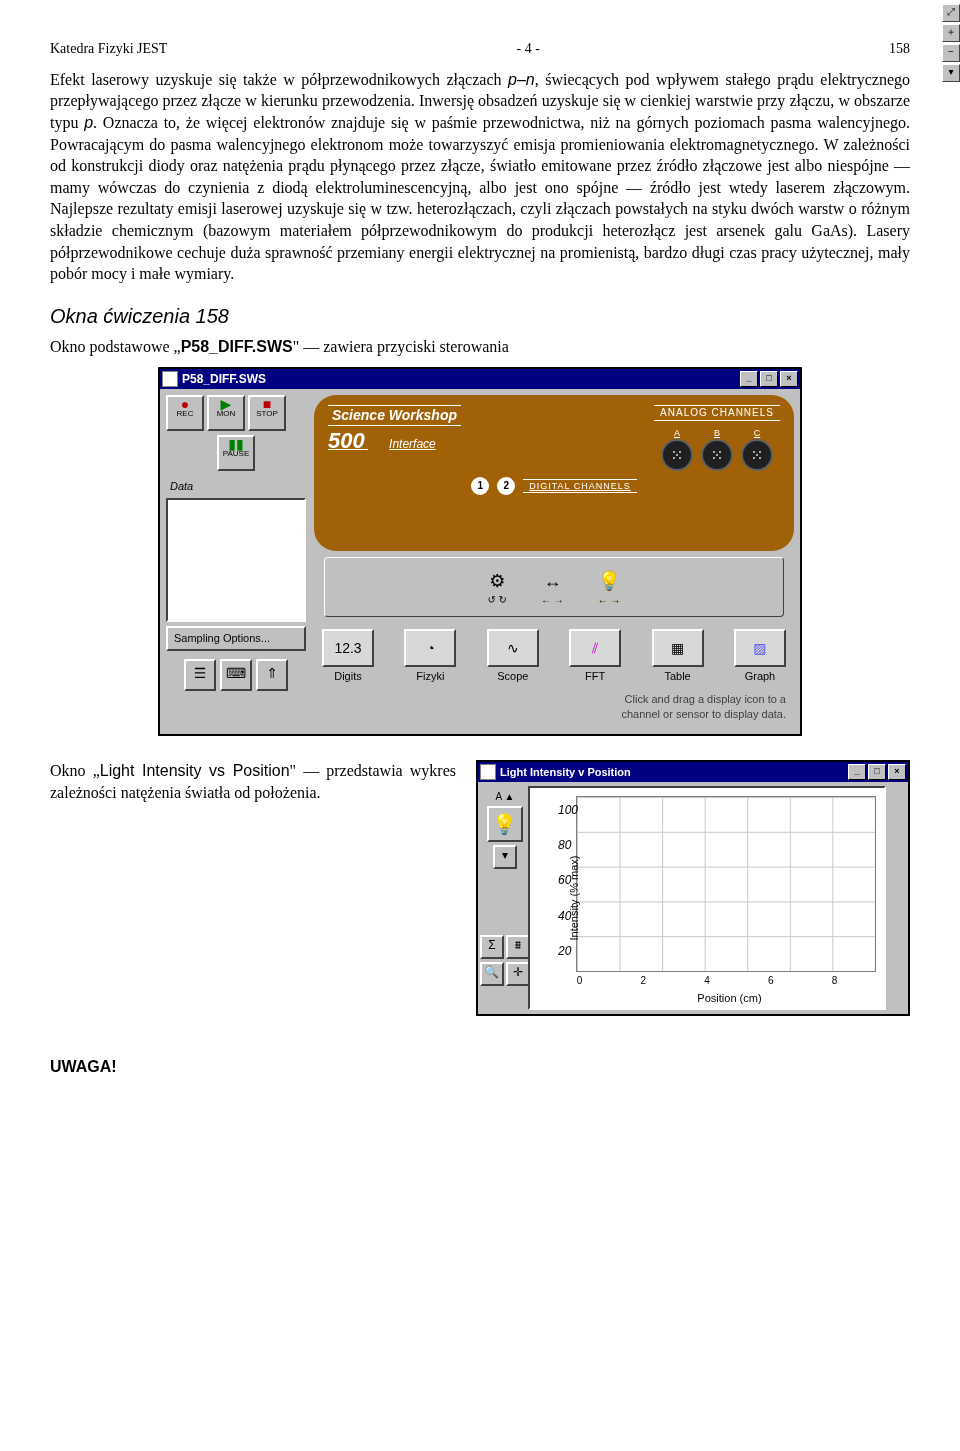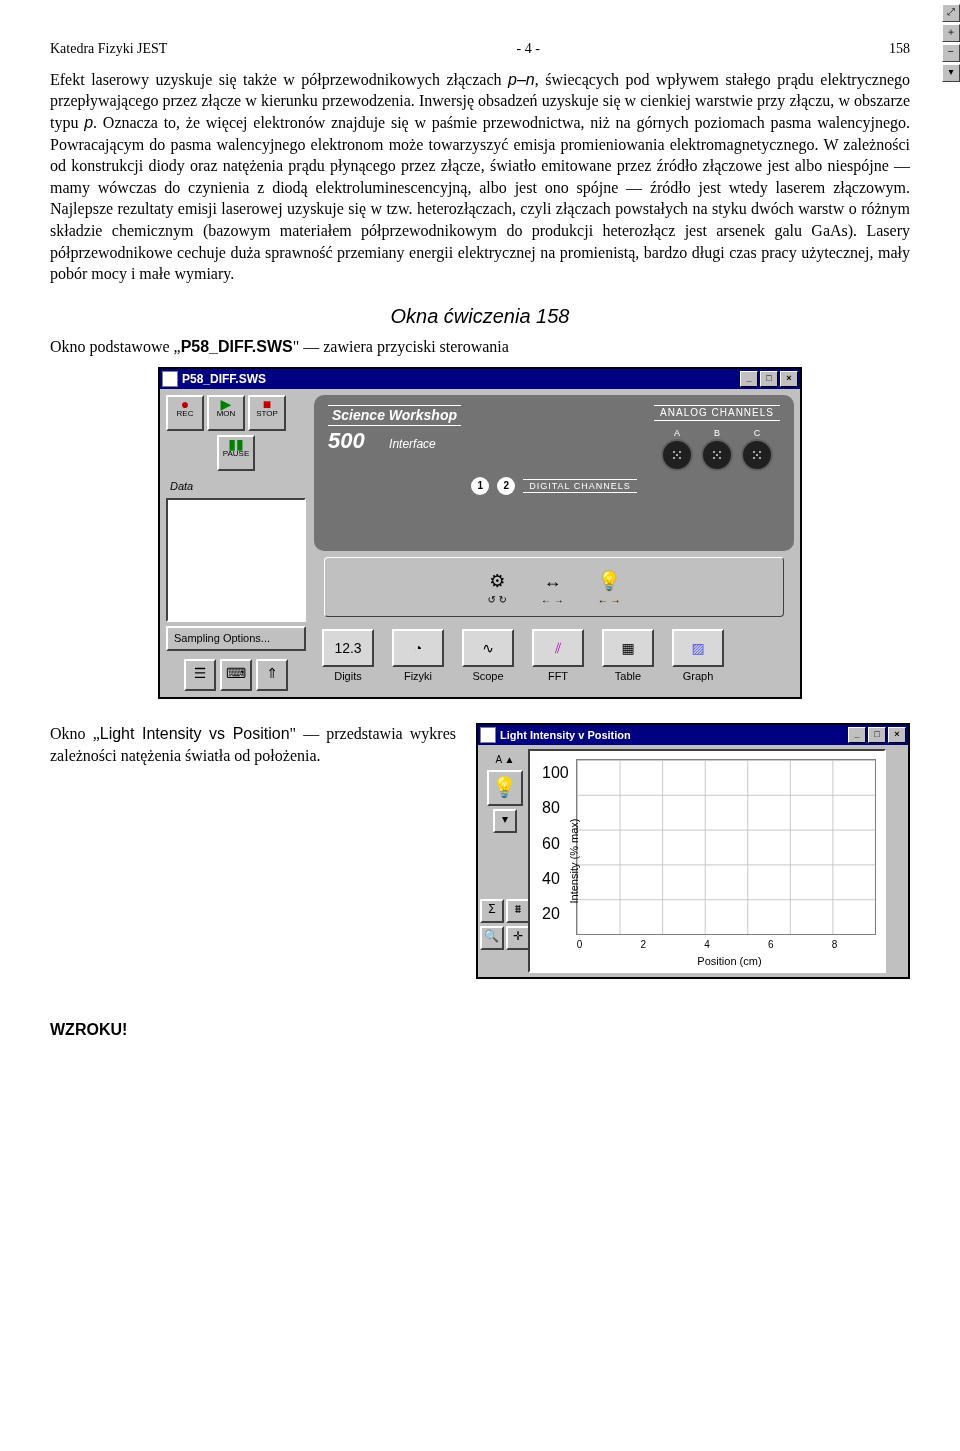--- a/index.html
+++ b/index.html
@@ -20,21 +20,20 @@
   }
   .body-para {
     text-align: justify;
     margin: 0 0 14px 0;
   }
   .section-heading {
     font-family: Arial, Helvetica, sans-serif;
     font-style: italic;
     font-size: 20px;
     margin: 18px 0 6px 0;
-    text-align: center;
   }
   .subline {
     margin: 0 0 10px 0;
   }
   .sws-name { font-family: Arial, Helvetica, sans-serif; font-weight: bold; }
   .italic-arial { font-family: Arial, Helvetica, sans-serif; font-style: italic; }
 
   
   .win95 {
     width: 640px;
@@ -94,22 +93,22 @@
   .small-row { display:flex; gap:4px; justify-content:center; margin-top:4px;}
   .small-btn {
     width:28px; height:28px;
     border-top:2px solid #fff; border-left:2px solid #fff;
     border-right:2px solid #404040; border-bottom:2px solid #404040;
     background:#c0c0c0; font-size:14px; text-align:center; line-height:24px;
   }
 
   .right-col { flex:1; display:flex; flex-direction:column; gap:6px;}
   .interface-box {
-    background:#737373; border-radius:10px; padding:10px 14px 6px 14px;
-    color:#fff; position:relative; height:140px;
+    background:#a16207; border-radius:22px; padding:10px 14px 6px 14px;
+    color:#fff; position:relative; height:140px;text-decoration:underline;
   }
   .iface-top {
     display:flex; justify-content:space-between; align-items:flex-start;
   }
   .iface-brand .sw {
     font-style:italic; font-weight:bold; font-size:14px;
     border-bottom:1px solid #fff; border-top:1px solid #fff; display:inline-block;
     padding:0 4px;
   }
   .iface-brand .five { font-size:22px; font-weight:bold; font-style:italic;}
@@ -146,20 +145,21 @@
     border-right:1px solid #404040; border-bottom:1px solid #404040;
     height:58px; display:flex; align-items:center; justify-content:center; gap:34px;
     margin:0 10px; border-radius:4px;
   }
   .sensor-icon { display:flex; flex-direction:column; align-items:center; font-size:18px;}
   .sensor-icon .arrows { font-size:10px; color:#000;}
   .bulb { color:#ffcc00; text-shadow:0 0 2px #cc8800;}
 
   .display-row {
     display:flex; gap:10px; padding:6px 4px 0 4px;
+    justify-content:space-between;
   }
   .disp {
     display:flex; flex-direction:column; align-items:center; width:60px;
   }
   .disp .box {
     width:48px; height:34px;
     border-top:2px solid #fff; border-left:2px solid #fff;
     border-right:2px solid #404040; border-bottom:2px solid #404040;
     background:#d8d8d8; font-size:14px; display:flex;
     align-items:center; justify-content:center;
@@ -208,21 +208,21 @@
     height:220px; margin-right:18px;
   }
   .plot-grid {
     position:absolute; left:46px; top:8px; right:8px; bottom:36px;
     background:
       repeating-linear-gradient(to right, #c8c8c8 0 1px, transparent 1px 100%),
       repeating-linear-gradient(to bottom, #c8c8c8 0 1px, transparent 1px 100%);
     background-size: calc(100% / 7) 100%, 100% calc(100% / 5);
     border:1px solid #808080;
   }
-  .yt { position:absolute; left:12px; font-size:16px; transform:translateY(-50%);}
+  .yt { position:absolute; left:28px; font-size:12px; transform:translateY(-50%);font-style:italic;}
   .ylabel {
     position:absolute; left:2px; top:50%; transform:translateY(-50%) rotate(-90deg);
     transform-origin:center; font-size:11px; white-space:nowrap;
   }
   .xtick { position:absolute; bottom:20px; font-size:10px; transform:translateX(-50%);}
   .xlabel { position:absolute; bottom:2px; left:50%; transform:translateX(-15%); font-size:11px;}
   .side-btns {
     position:absolute; right:2px; top:4px; width:16px;
     display:flex; flex-direction:column; gap:2px;
   }
@@ -353,20 +353,22 @@
           </div>
         <div class="disp">
             <div class="box">▦</div>
             <div class="lbl">Table</div>
           </div>
         <div class="disp">
             <div class="box" style="color:#5050ff">▨</div>
             <div class="lbl">Graph</div>
           </div>
       </div>
+      <div class="hint" style="white-space:pre-line">Click and drag a display icon to a
+channel or sensor to display data.</div>
     </div>
   </div>
 </div>
 
 <div class="two-col">
   <div class="textside">
     <span>Okno „</span><span class="sws-name" style="font-weight:normal">Light Intensity vs Position</span><span>" — przedstawia wykres zależności natężenia światła od położenia.</span>
   </div>
 
   <div class="intwin">
@@ -413,14 +415,14 @@
         <div class="sq">⤢</div>
         <div class="sq">＋</div>
         <div class="sq">−</div>
         <div class="sq">▾</div>
       </div>
     </div>
   </div>
 </div>
 
 <div class="warn-row">
-  <div class="uw">WZROKU!</div>
+  <div class="uw">UWAGA!</div>
 </div>
 
 </body></html>

